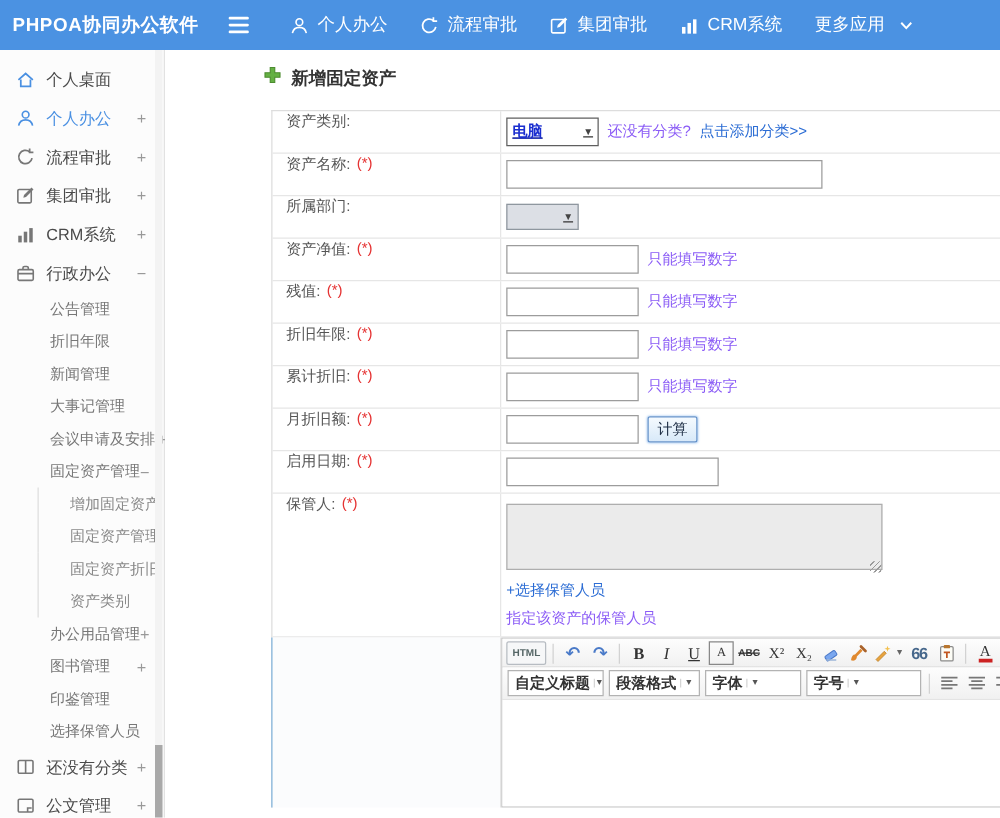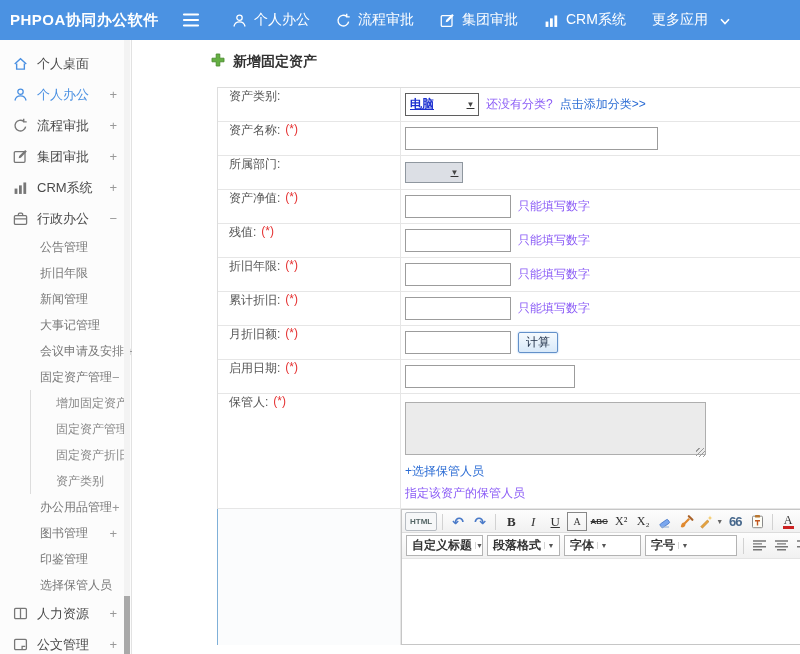--- a/index.html
+++ b/index.html
@@ -262,21 +262,21 @@
       <div class="s-item lvl2">
         <span class="s-label">选择保管人员</span>
       </div>
       <div class="s-item lvl1">
         <span class="s-icon">
           <svg width="15" height="15" viewBox="0 0 14 14">
             <rect x="1.5" y="2.2" width="11" height="9.6" rx="1" fill="none" stroke="currentColor" stroke-width="1.2"></rect>
             <path d="M7 2.2v9.6" stroke="currentColor" stroke-width="1.2"></path>
           </svg>
         </span>
-        <span class="s-label">人力资源</span>
+        <span class="s-label">还没有分类</span>
         <span class="s-sign">+</span>
       </div>
       <div class="s-item lvl1">
         <span class="s-icon">
           <svg width="15" height="15" viewBox="0 0 14 14">
             <rect x="1.5" y="2.2" width="11" height="9.6" rx="1" fill="none" stroke="currentColor" stroke-width="1.2"></rect>
             <path d="M8.5 11.8V8.8H11.5" fill="none" stroke="currentColor" stroke-width="1.2"></path>
           </svg>
         </span>
         <span class="s-label">公文管理</span>

